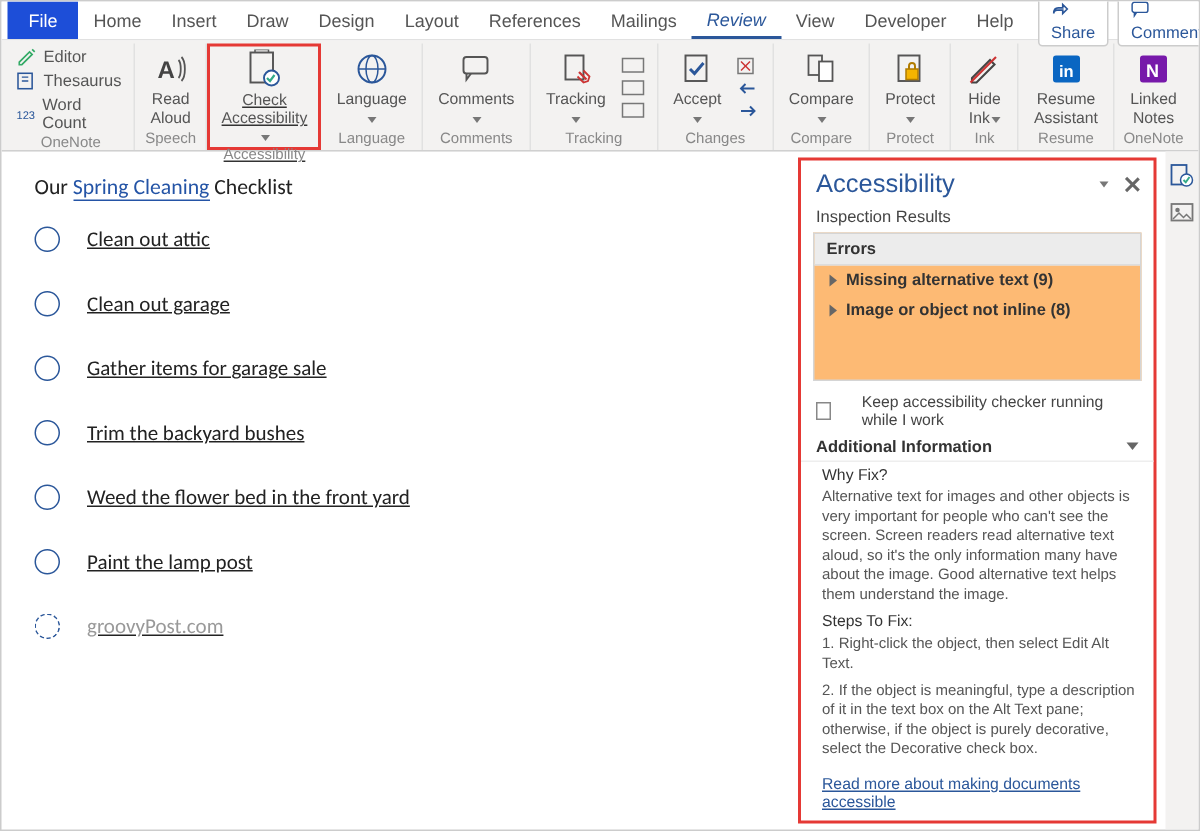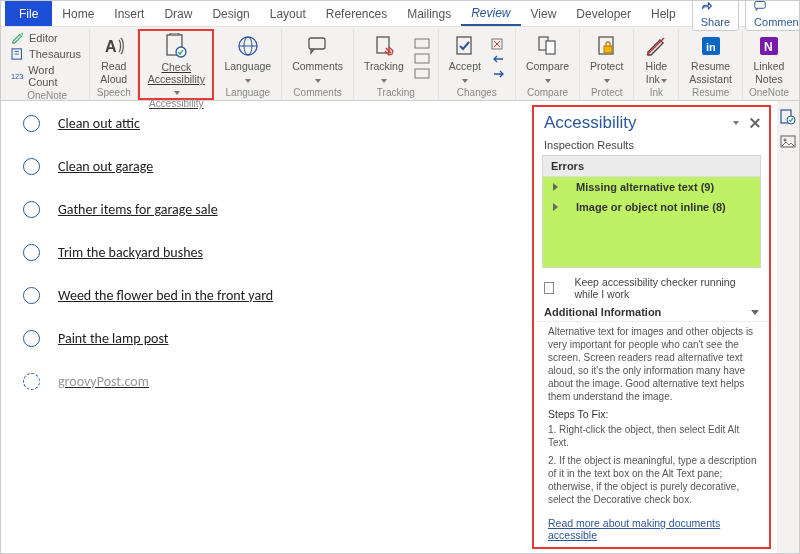--- a/index.html
+++ b/index.html
@@ -204,35 +204,35 @@
     .pane-x::before { transform: rotate(45deg); }
     .pane-x::after { transform: rotate(-45deg); }
     .pane-sub {
       font-size: 11px;
       color: #444;
       padding: 2px 10px 4px 10px;
     }
     .errors-box {
       margin: 0 8px;
       border: 1px solid #d5d5d5;
-      background: #bef264;
+      background: #fdba74;
       height: 178px;
     }
     .errors-head {
       background: #ececec;
       border-bottom: 1px solid #ddd;
       padding: 4px 8px;
       font-weight: bold;
       font-size: 11px;
     }
     .err-item {
       display: flex;
       align-items: center;
       padding: 4px 6px 4px 10px;
-      gap: 18px;
+      gap: 6px;
       font-weight: bold;
       font-size: 11px;
     }
     .err-item .chv {
       width: 0; height: 0;
       border-top: 4px solid transparent;
       border-bottom: 4px solid transparent;
       border-left: 5px solid #666;
     }
     .cb-row {
@@ -525,20 +525,23 @@
         <span style="white-space:pre-line">Linked
 Notes</span>
       </div>
     </div>
     <div class="rgroup-label">OneNote</div>
   </div>
 </div>
 
 <div class="main">
   <div class="doc">
+    <div class="doc-title">
+      <span>Our </span><span class="uline">Spring Cleaning</span><span> Checklist</span>
+    </div>
     <div class="checklist-item">
         <div class="circle"></div>
         <span>Clean out attic</span>
       </div>
     <div class="checklist-item">
         <div class="circle"></div>
         <span>Clean out garage</span>
       </div>
     <div class="checklist-item">
         <div class="circle"></div>
@@ -582,20 +585,21 @@
     </div>
     <div class="cb-row">
       <div class="cb"></div>
       <span>Keep accessibility checker running while I work</span>
     </div>
     <div class="addinfo-head">
       <span>Additional Information</span>
       <div class="chv2"></div>
     </div>
     <div class="info-body">
+      <div class="h">Why Fix?</div>
       <p>Alternative text for images and other objects is very important for people who can't see the screen. Screen readers read alternative text aloud, so it's the only information many have about the image. Good alternative text helps them understand the image.</p>
       <div class="h">Steps To Fix:</div>
       <p>1. Right-click the object, then select Edit Alt Text.</p>
       <p>2. If the object is meaningful, type a description of it in the text box on the Alt Text pane; otherwise, if the object is purely decorative, select the Decorative check box.</p>
     </div>
     <a class="readmore">Read more about making documents accessible</a>
   </div>
 
   <div class="edgebar">
     <svg class="edgeicon" viewBox="0 0 16 16">

